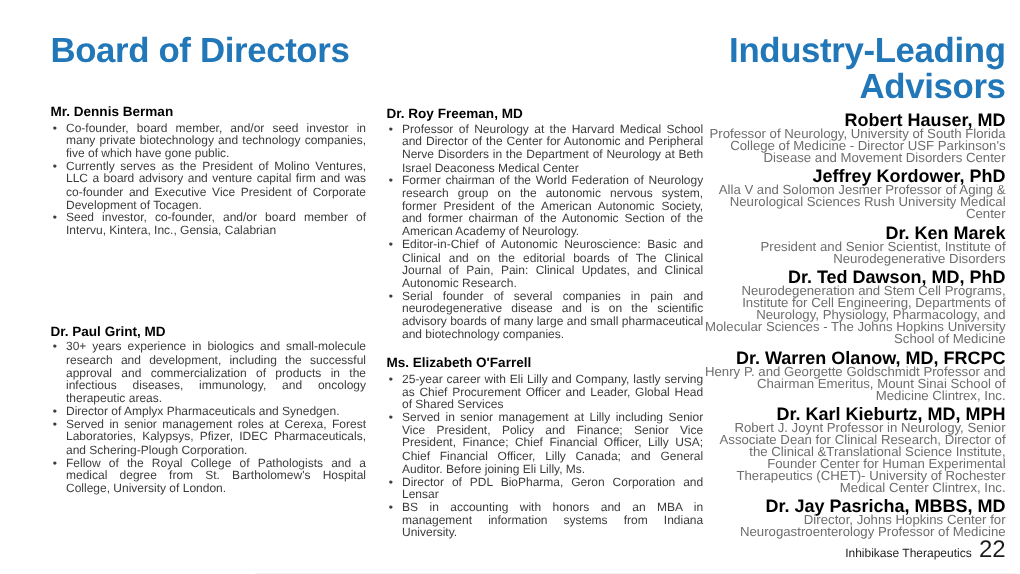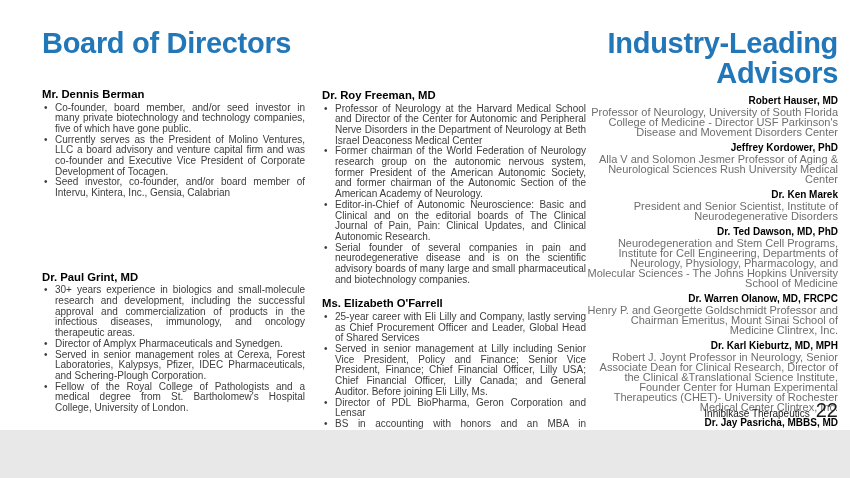--- a/index.html
+++ b/index.html
@@ -1,17 +1,17 @@
 <!DOCTYPE html>
 <html style="--accent: #2177B8;"><head>
 <meta charset="utf-8">
 <style>
   html,body { margin:0; padding:0; background:#e8e8e8; }
   .slide {
-    position:relative; width:850px; height:430px; background:#ffffff;
+    position:relative; width:850px; height:478px; background:#ffffff;
     font-family:"Liberation Sans", sans-serif; overflow:hidden;
     margin:0 auto; box-sizing:border-box;
   }
   .title {
     position:absolute; margin:0; font-weight:700; font-size:29px;
     line-height:1.04; letter-spacing:-0.3px; color:var(--accent,#2177B8);
   }
   .title-left { left:42px; top:28px; }
   .title-right { right:12px; top:28px; width:290px; text-align:right; }
 
@@ -24,21 +24,21 @@
   .bio-gap-sm { margin-top:12px; }
 
   .bullet {
     position:relative; padding-left:13px; font-size:10px; line-height:10.7px;
     color:#3c3c3c; text-align:justify; text-justify:inter-word;
   }
   .bullet::before { content:"\2022"; position:absolute; left:2px; top:0; color:#3c3c3c; }
 
   .col-3 { right:12px; top:94px; width:254px; text-align:right; }
   .advisor { margin-bottom:4px; }
-  .advisor h3 { font-size:10px; line-height:13px; margin:0; color:#000; font-weight:700; }
+  .advisor h3 { font-size:15px; line-height:13px; margin:0; color:#000; font-weight:700; }
   .advisor p  { font-size:11px; line-height:10px; margin:0; color:#6e6e6e; }
 
   .footer {
     position:absolute; right:12px; bottom:8px; display:flex;
     align-items:baseline; gap:6px; color:#1b1b1b;
   }
   .footer .brand { font-size:10px; }
   .footer .page  { font-size:20px; }
 </style>
 </head>

